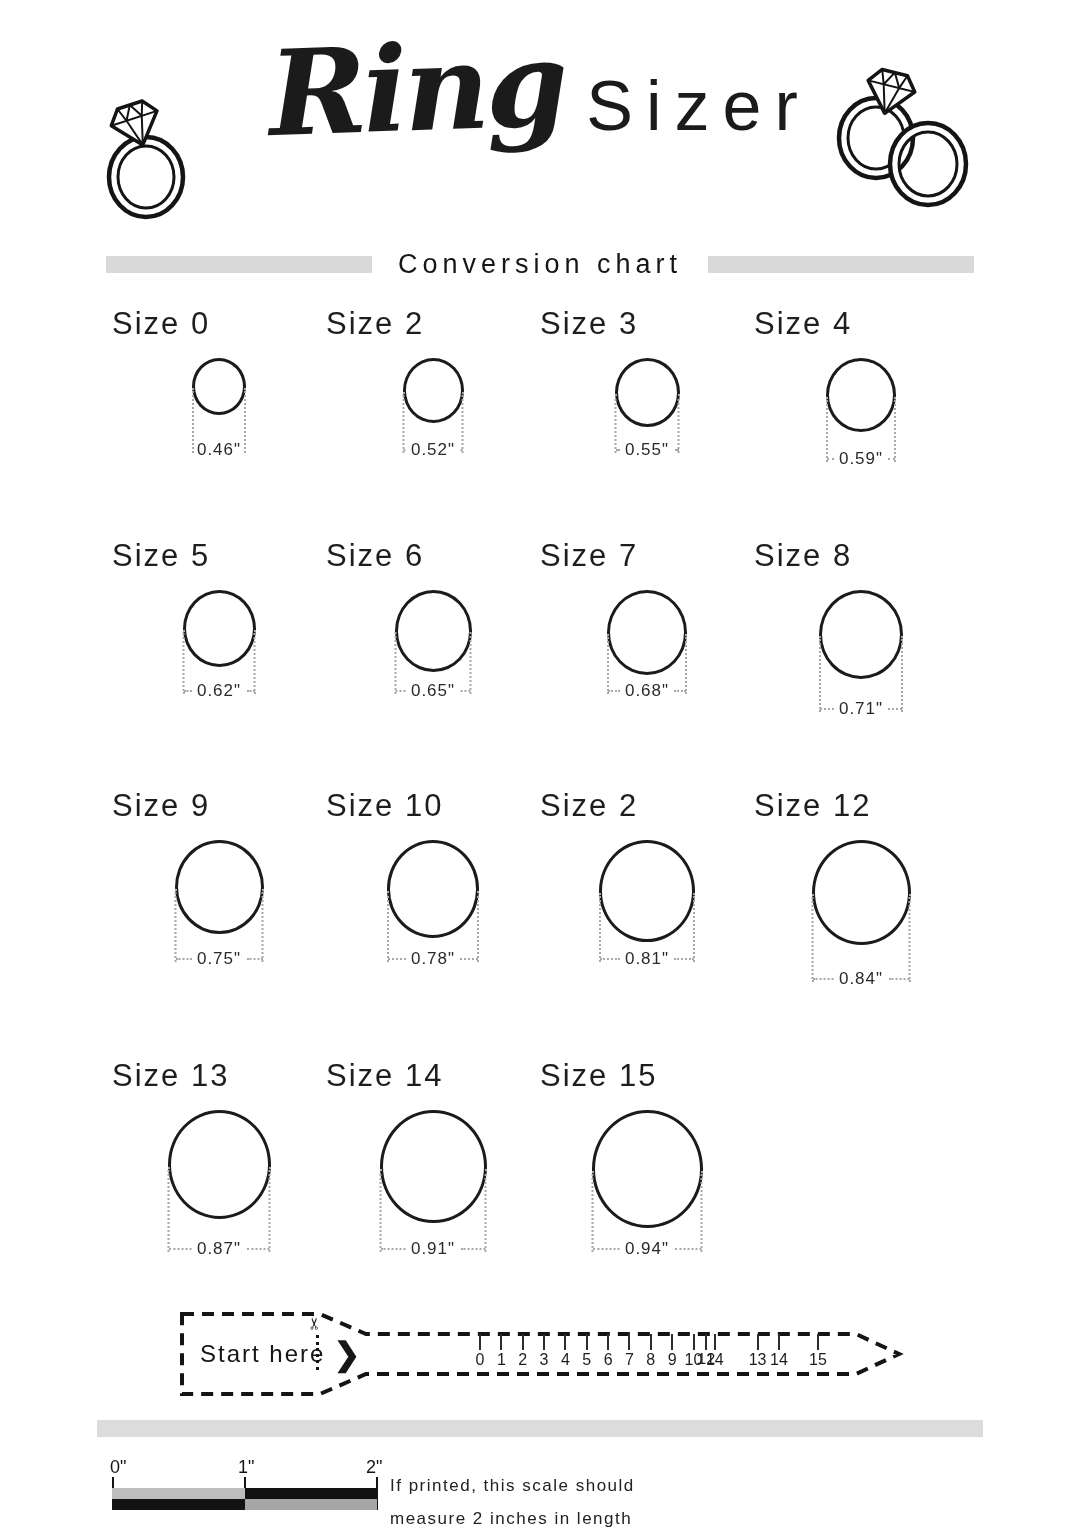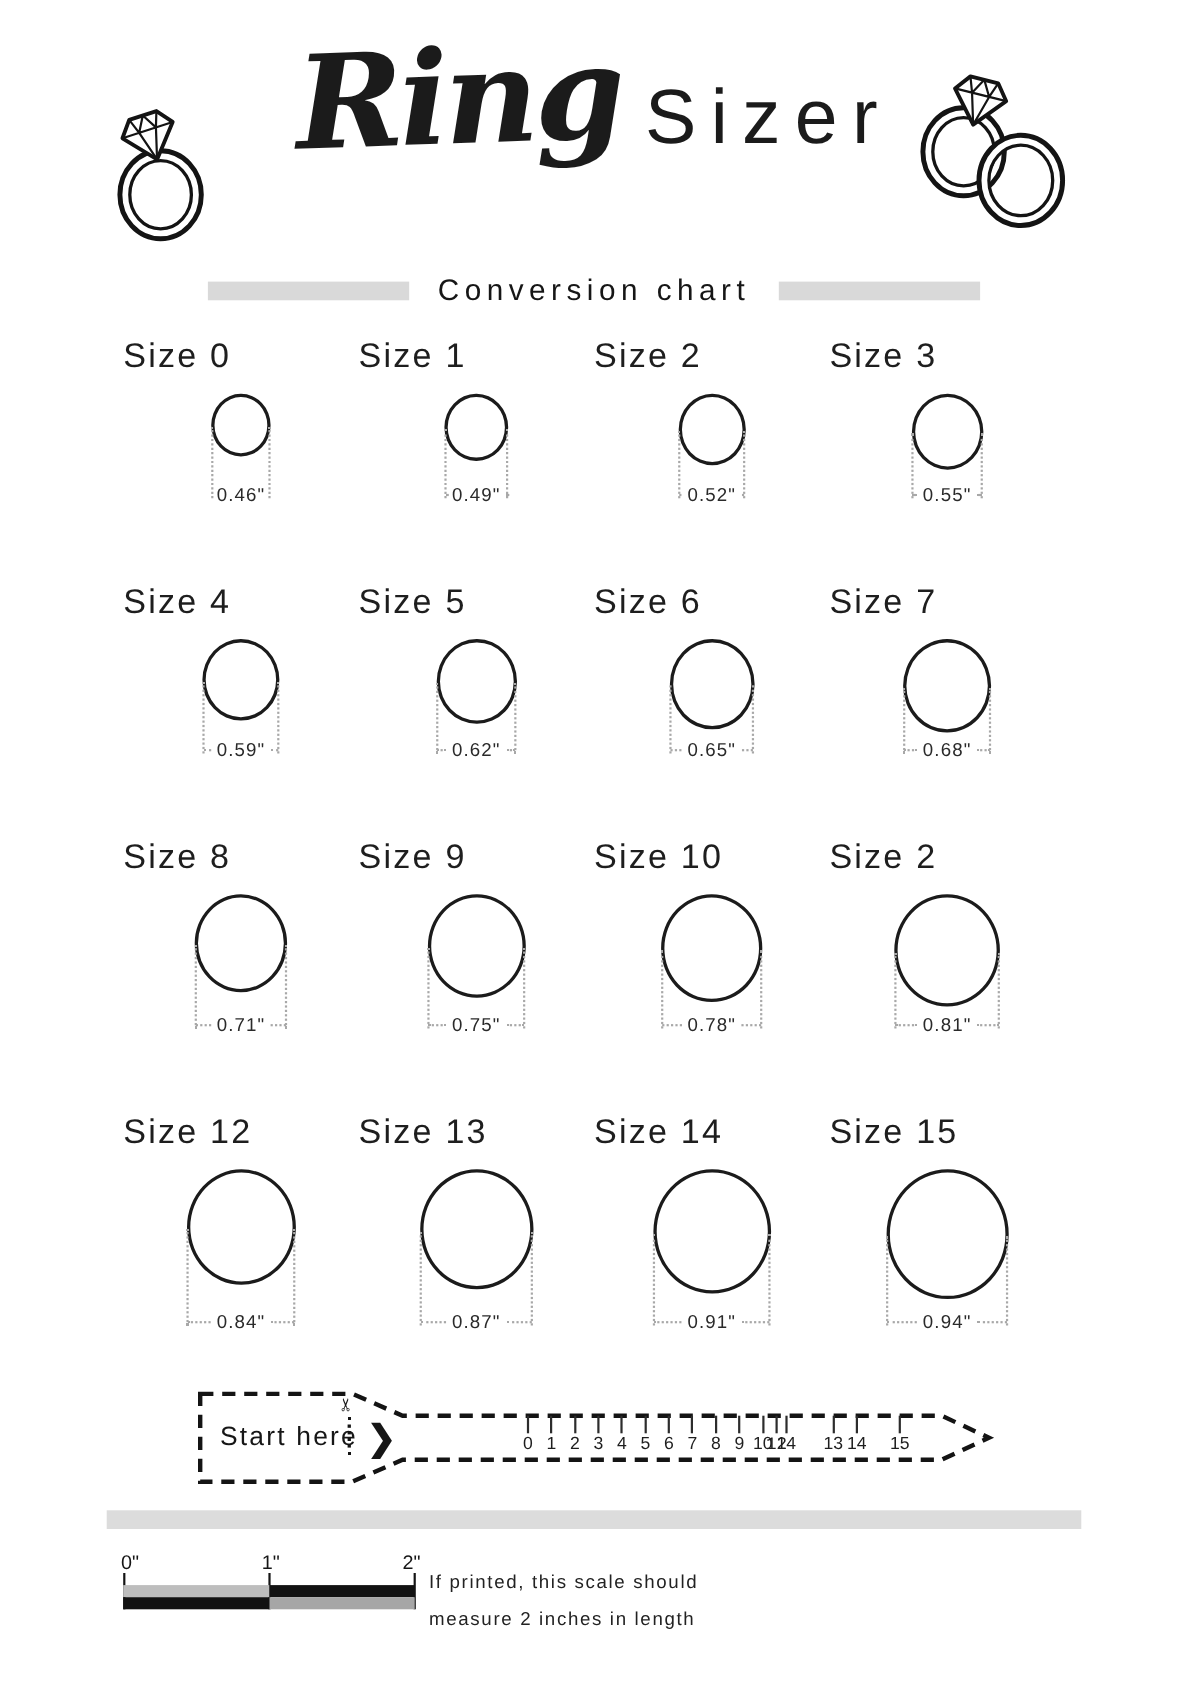--- a/index.html
+++ b/index.html
@@ -37,21 +37,21 @@
   }
   .title-sans{
     font-size:70px;line-height:1;
     letter-spacing:13px;
     margin-left:22px;
     font-weight:400;
   }
   
   .subtitle-row{
     display:flex;align-items:center;
-    width:702px;margin:14px auto 0;
+    width:868px;margin:14px auto 0;
   }
   .subtitle-bar{flex:1;height:17px;background:var(--bar-gray);}
   .subtitle{
     font-size:27px;letter-spacing:5px;
     padding:0 26px;white-space:nowrap;color:#161616;
   }
   
   .sizes-grid{
     display:grid;
     grid-template-columns:repeat(4,214px);
@@ -197,29 +197,20 @@
   <div class="sizes-grid" id="sizesGrid">
       <div class="size-cell" style="--d: 54px; --fh: 95px;">
       <div class="size-title">Size 0</div>
       <div class="figure">
         <div class="circle"></div>
         <div class="dims">
           <div class="dim-label">0.46"</div>
         </div>
       </div>
     </div>
-      <div class="size-cell" style="--d: 58px; --fh: 95px;">
-      <div class="size-title">Size 1</div>
-      <div class="figure">
-        <div class="circle"></div>
-        <div class="dims">
-          <div class="dim-label">0.49"</div>
-        </div>
-      </div>
-    </div>
       <div class="size-cell" style="--d: 61px; --fh: 95px;">
       <div class="size-title">Size 2</div>
       <div class="figure">
         <div class="circle"></div>
         <div class="dims">
           <div class="dim-label">0.52"</div>
         </div>
       </div>
     </div>
       <div class="size-cell" style="--d: 65px; --fh: 95px;">

